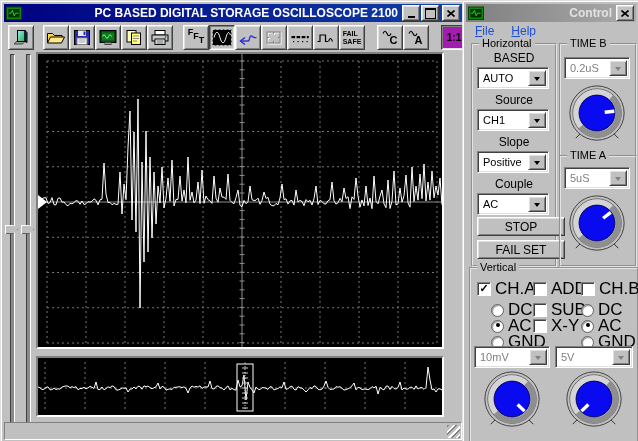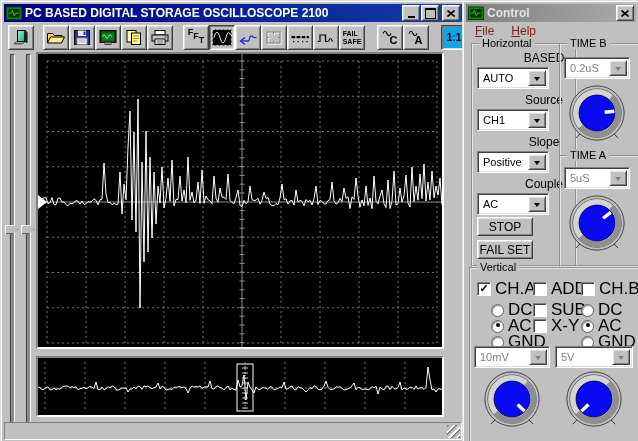--- a/index.html
+++ b/index.html
@@ -11,32 +11,32 @@
   .pr{border:1px solid;border-color:#404040 #fff #fff #404040;
      box-shadow:inset 1px 1px 0 #808080, inset -1px -1px 0 #dfdfdf;background:#c0c0c0;}
   .win{position:absolute;background:#c0c0c0;border:1px solid;border-color:#dfdfdf #000 #000 #dfdfdf;
        box-shadow:inset 1px 1px 0 #fff, inset -1px -1px 0 #808080;}
   .mw{left:0;top:0;width:464px;height:441px;z-index:1;}
   .cw{left:462px;top:0;width:176px;height:441px;z-index:2;}
   
   .titlebar{position:absolute;left:3px;top:3px;right:3px;height:18px;display:flex;align-items:center;
             gap:3px;padding:0 2px;background:linear-gradient(90deg,#000080,#1040a8);}
   .cw .titlebar{background:linear-gradient(90deg,#7f7f7f,#ababab);}
-  .ttext{flex:1;font-weight:bold;font-size:12px;color:#fff;white-space:nowrap;overflow:hidden;}
+  .ttext{flex:1;font-weight:bold;font-size:12px;color:#fff;white-space:nowrap;overflow:hidden;text-align:right;}
   .cw .ttext{color:#e2e2e2;}
   .appicon{width:16px;height:15px;flex:0 0 auto;}
   .wbtns{display:flex;align-items:center;}
   .wbtn{width:16px;height:14px;display:inline-flex;align-items:center;justify-content:center;margin-left:1px;}
   .g-min{width:7px;height:2px;background:#000;margin-top:7px;}
   .g-max{width:9px;height:8px;border:1px solid #000;border-top-width:2px;background:#c0c0c0;}
   
   .toolbar{position:absolute;left:2px;top:23px;right:2px;height:27px;display:flex;align-items:center;}
   button{font-family:inherit;background:#c0c0c0;padding:0;}
   .tool{width:26px;height:25px;flex:0 0 auto;display:flex;align-items:center;justify-content:center;overflow:hidden;}
-  .tool.lt{background:#0ea5e9;}
+  .tool.lt{background:#a21caf;}
   .m1{margin-left:5px}.m2{margin-left:9px}.m3{margin-left:10px}.m4{margin-left:12px}.m5{margin-left:12px}
   .fft{font-weight:bold;font-size:9px;line-height:9px;display:flex;}
   .fft .a{position:relative;top:-5px}.fft .b{position:relative;top:-1px}.fft .c{position:relative;top:3px}
   .fs{font:bold 7px/7.5px "Liberation Sans",sans-serif;text-align:left;}
   .rlabel{font:bold 10px "Liberation Sans",sans-serif;}
   
   .track{position:absolute;width:3px;top:53px;height:367px;background:#8a8a8a;
          border:1px solid;border-color:#404040 #fff #fff #404040;}
   .t1{left:9px}.t2{left:25px}
   .thumb{position:absolute;top:224px;width:13px;height:9px;background:#c0c0c0;
@@ -46,36 +46,36 @@
   
   .disp{position:absolute;background:#000;border:2px solid;border-color:#808080 #fff #fff #808080;}
   .d1{left:35px;top:51px;width:404px;height:293px;}
   .d2{left:35px;top:355px;width:404px;height:57px;}
   .statusbar{position:absolute;left:3px;top:421px;width:456px;height:16px;border:1px solid;
              border-color:#808080 #fff #fff #808080;}
   .grip{position:absolute;right:1px;bottom:1px;width:13px;height:13px;
         background:repeating-linear-gradient(315deg,#808080 0 1.5px,#fff 1.5px 3px,transparent 3px 5.5px);}
   
   .menubar{position:absolute;left:6px;top:22px;height:16px;display:flex;gap:17px;padding-left:6px;
-           font-size:12px;color:#7f1d1d;align-items:center;}
+           font-size:12px;color:#1d4ed8;align-items:center;}
   .u{text-decoration:underline;}
-  .grp{position:absolute;border:2px groove #e4e4e4;padding-left:20px;}
+  .grp{position:absolute;border:2px groove #e4e4e4;}
   .glabel{position:absolute;top:-8px;left:6px;background:#c0c0c0;padding:0 3px;font-size:11px;}
   #g-horiz{left:8px;top:42px;width:82px;height:220px;}
   #g-tb{left:96px;top:42px;width:74px;height:110px;}
   #g-ta{left:96px;top:154px;width:74px;height:108px;}
   #g-vert{left:6px;top:266px;width:166px;height:172px;}
   .clabel{position:absolute;width:100%;text-align:center;font-size:12px;}
   .combo{position:absolute;height:20px;background:#fff;border:1px solid;border-color:#808080 #fff #fff #808080;
          box-shadow:inset 1px 1px 0 #404040, inset -1px -1px 0 #dfdfdf;}
   .combo .val{position:absolute;left:5px;top:4px;font-size:11px;white-space:nowrap;}
   .cbtn{position:absolute;top:2px;right:2px;bottom:2px;width:16px;display:flex;align-items:center;justify-content:center;}
   .arr{width:0;height:0;border:3.5px solid transparent;border-top:4.5px solid #000;margin-top:4px;}
   .dis .val{color:#808080}.dis .arr{border-top-color:#808080}
-  .push{position:absolute;left:4px;width:56px;height:19px;display:flex;align-items:center;justify-content:center;
+  .push{position:absolute;left:4px;width:88px;height:19px;display:flex;align-items:center;justify-content:center;
         font-size:12px;}
   .ctl{position:absolute;display:flex;align-items:center;gap:4px;}
   .cb{width:12px;height:12px;background:#fff;border:1px solid;border-color:#808080 #fff #fff #808080;
       box-shadow:inset 1px 1px 0 #404040;font:bold 11px/11px "Liberation Sans",sans-serif;text-align:center;}
   .rb{width:11px;height:11px;border-radius:50%;background:#fff;border:1px solid #606060;
       box-shadow:inset 1px 1px 1px rgba(64,64,64,.55), inset -1px -1px 0 #fff;}
   .rb.sel::after{content:"";display:block;width:4px;height:4px;border-radius:50%;background:#000;margin:2.5px auto 0;}
   .slab{font-size:17px;white-space:nowrap;}
   .knob{position:absolute;width:62px;height:62px;}
 </style>

